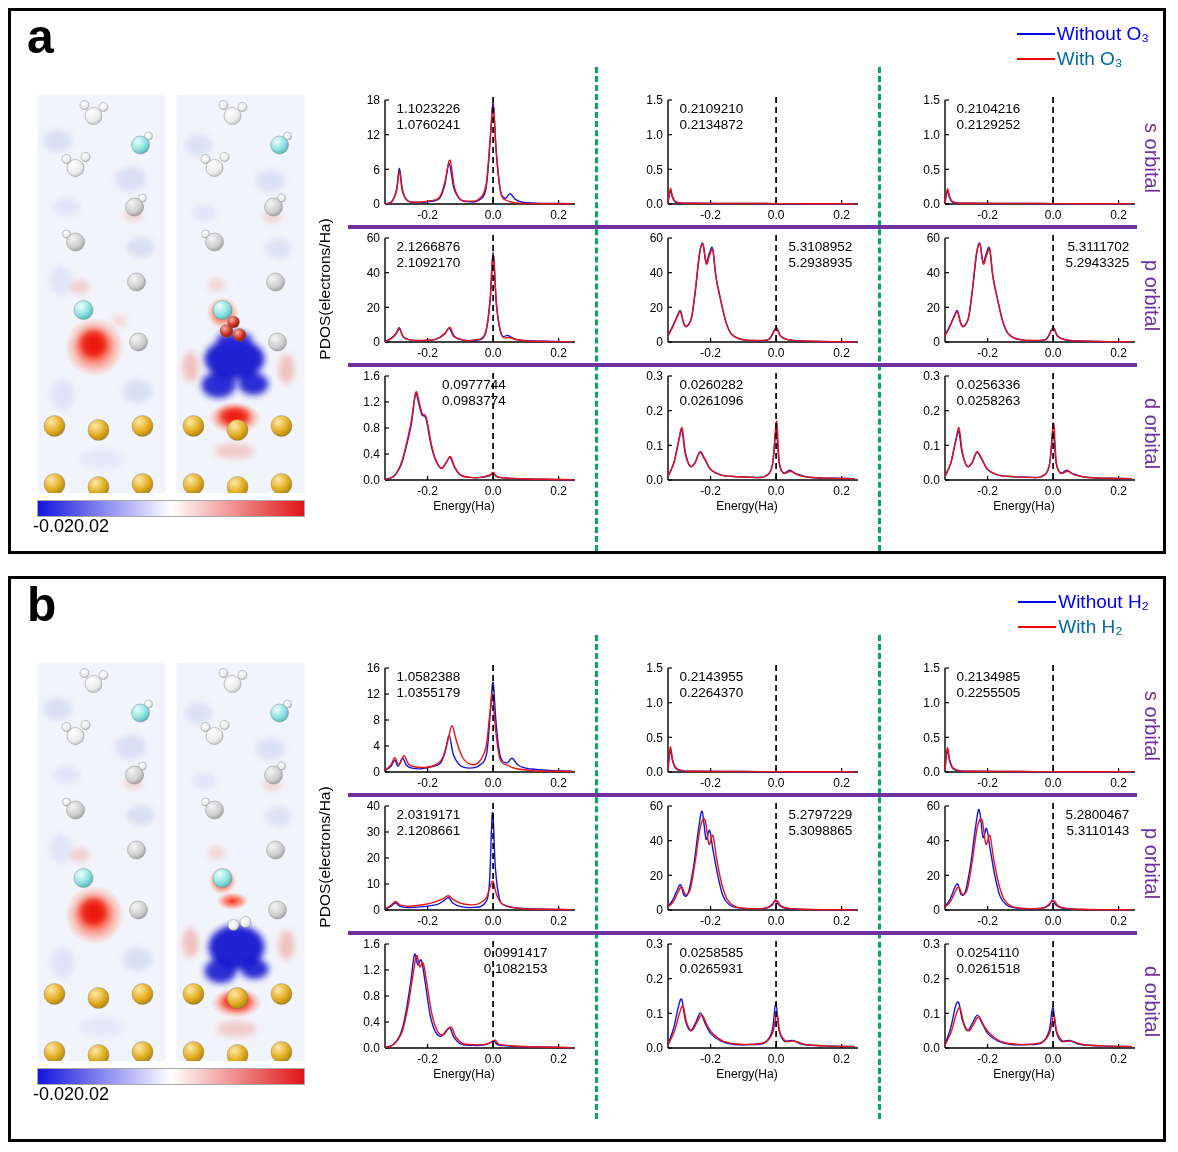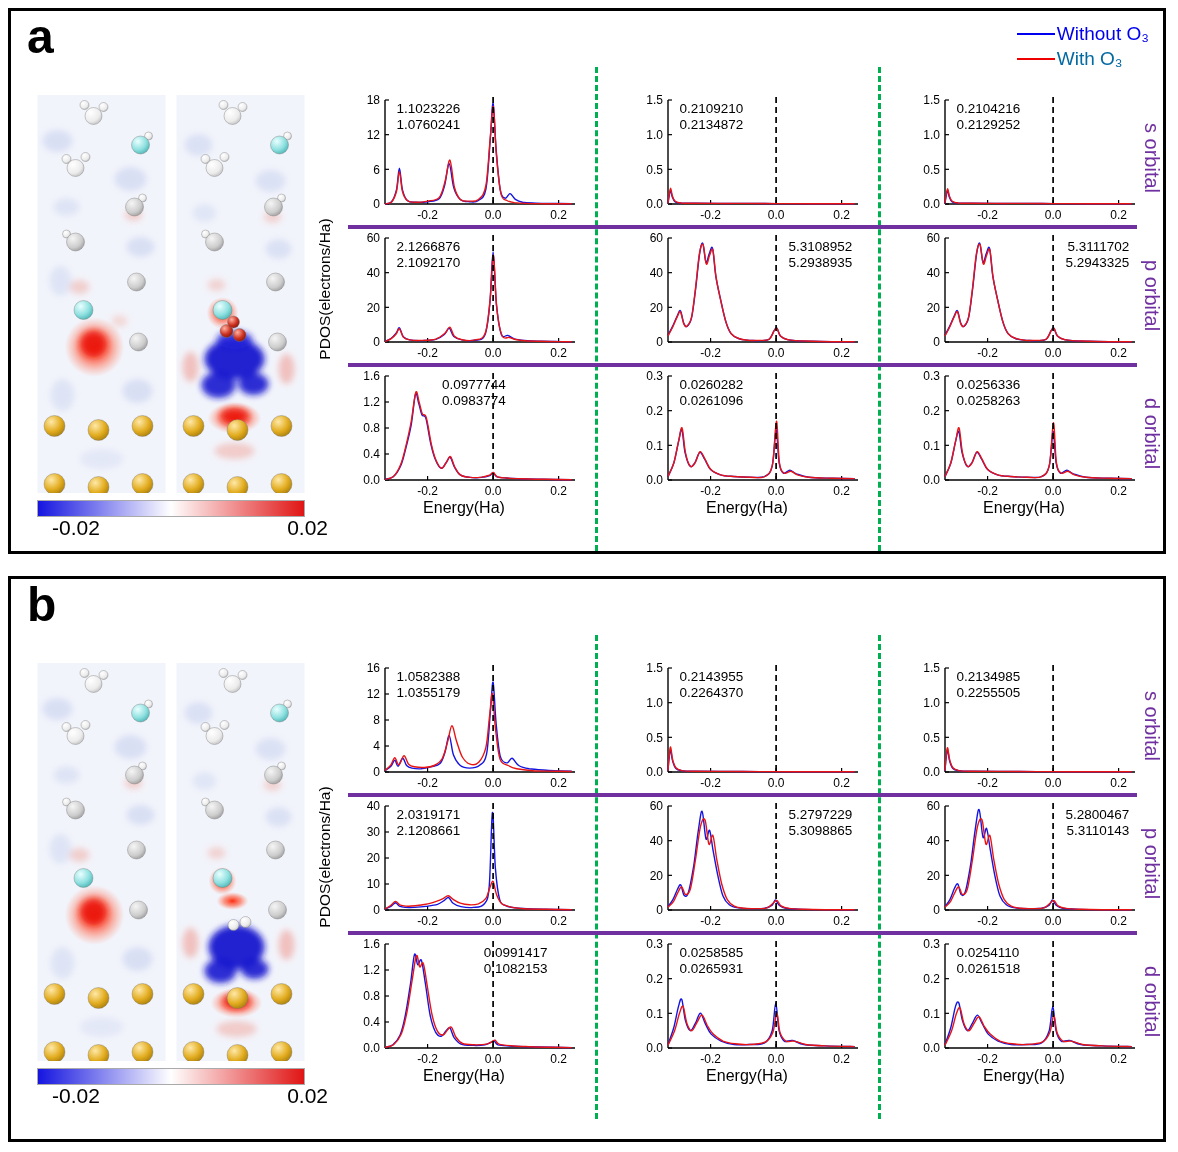--- a/index.html
+++ b/index.html
@@ -6,35 +6,35 @@
   html,body{margin:0;padding:0;}
   body{width:1178px;height:1152px;background:#ffffff;position:relative;font-family:"Liberation Sans",sans-serif;color:#000;}
   .panel{position:absolute;left:8px;width:1158px;border:3px solid #000;background:#fff;overflow:hidden;}
   #panel-a{top:8px;height:546px;}
   #panel-b{top:576px;height:566px;}
   .plabel{position:absolute;left:16px;top:2px;font-size:48px;font-weight:bold;line-height:1;}
   .maps{position:absolute;left:26px;top:84px;display:flex;gap:10px;}
   .map{width:129px;height:398px;display:block;}
   .map g.atoms circle{stroke:#777;stroke-width:0.4;}
   .cbar{position:absolute;left:26px;top:489px;width:268px;height:17px;background:linear-gradient(to right,#1515e0,#ffffff 50%,#e01515);border:0.5px solid #aaa;}
-  .cblabels{position:absolute;left:22px;top:505px;width:276px;display:flex;justify-content:space-between;font-size:21px;margin-left:19px;}
+  .cblabels{position:absolute;left:22px;top:505px;width:276px;display:flex;font-size:18px;}
   .ylab{position:absolute;left:314px;top:278px;transform:translate(-50%,-50%) rotate(-90deg);font-size:15.5px;white-space:nowrap;}
   .legend{position:absolute;right:14px;top:10px;}
   .litem{display:flex;align-items:center;height:25px;}
   .lline{display:inline-block;width:38px;border-top:2.5px solid;margin-right:2px;}
   .ltext{font-size:19px;}
   .blue-t{color:#0000ee;border-color:#0000ee;}
   .red-t{color:#0369a1;border-color:#ee0000;}
   .vdiv{position:absolute;top:56px;height:484px;width:0;border-left:3px dashed #00b050;}
   .hsep{position:absolute;left:337px;width:789px;height:4px;background:#7030a0;}
   .chart{position:absolute;width:232px;height:130px;}
   .col0{left:337px;}.col1{left:620px;}.col2{left:897px;}
   .row0{top:82px;}.row1{top:220px;}.row2{top:358px;}
   .rowlab{position:absolute;left:1128px;width:24px;height:130px;display:flex;align-items:center;justify-content:center;writing-mode:vertical-rl;font-size:20px;color:#7030a0;}
-  .xlab{position:absolute;top:488px;width:232px;text-align:center;font-size:16px;}
+  .xlab{position:absolute;top:488px;width:232px;text-align:center;font-size:12px;}
   svg text{font-family:"Liberation Sans",sans-serif;fill:#000;}
 </style>
 </head>
 <body>
 
 <svg width="0" height="0" style="position:absolute" aria-hidden="true">
 <defs>
 <radialGradient id="gW" cx="0.35" cy="0.3" r="0.85">
         <stop offset="0" stop-color="#ffffff"></stop>
         <stop offset="0.6" stop-color="#ececec"></stop>
@@ -509,20 +509,30 @@
   </div>
 
   <div class="cbar"></div>
   <div class="cblabels">
     <span>-0.02</span>
     <span>0.02</span>
   </div>
 
   <div class="ylab">PDOS(electrons/Ha)</div>
 
+  <div class="legend">
+    <div class="litem">
+      <span class="lline blue-t"></span>
+      <span class="ltext blue-t">Without H₂</span>
+    </div>
+    <div class="litem">
+      <span class="lline red-t"></span>
+      <span class="ltext red-t">With H₂</span>
+    </div>
+  </div>
 
   <div class="vdiv" style="left:584px"></div>
   <div class="vdiv" style="left:867px"></div>
   <div class="hsep" style="top:214px"></div>
   <div class="hsep" style="top:352px"></div>
 
   <div class="chart col0 row0"><svg width="232" height="130" viewBox="0 0 232 130">
         <line x1="37" y1="7" x2="37" y2="111" stroke="#000" stroke-width="1.4"></line>
         <line x1="37" y1="111" x2="227" y2="111" stroke="#000" stroke-width="1.4"></line>
         <line x1="79.58620689655172" y1="111" x2="79.58620689655172" y2="107" stroke="#000" stroke-width="1.2"></line>

